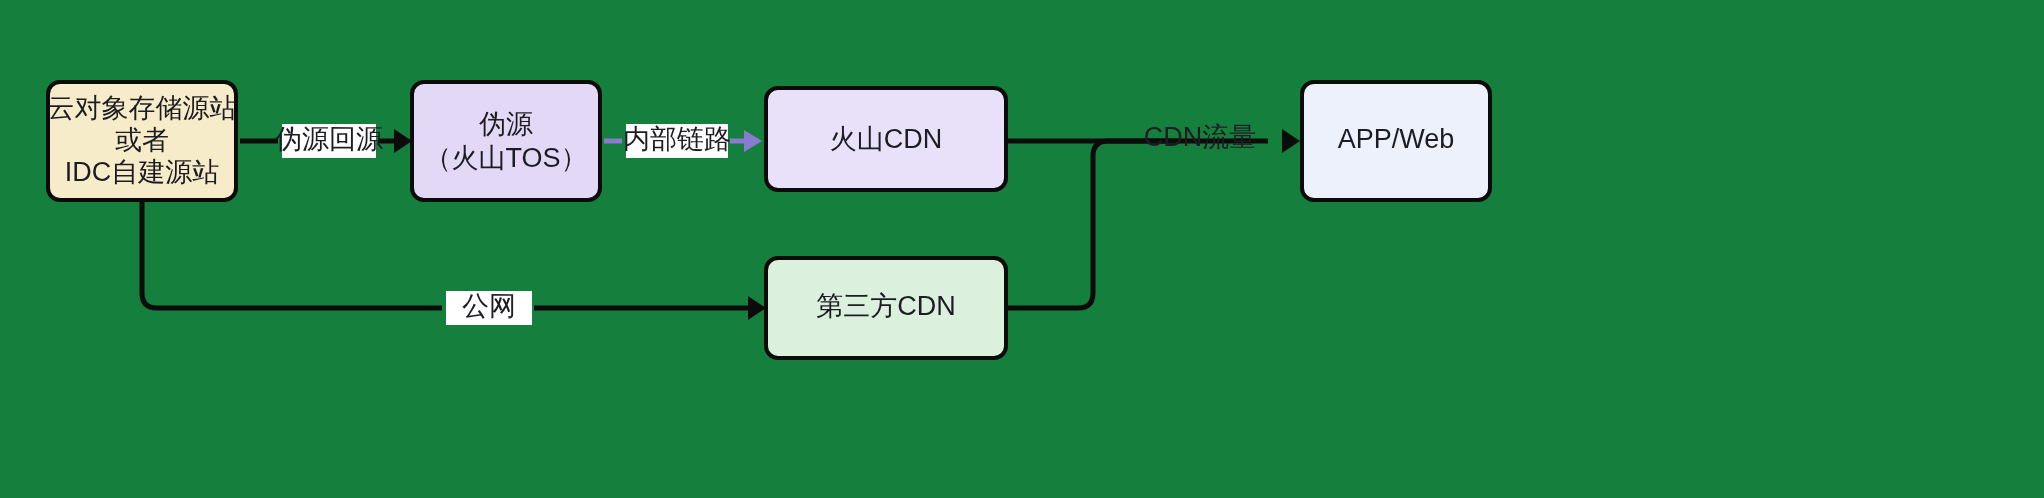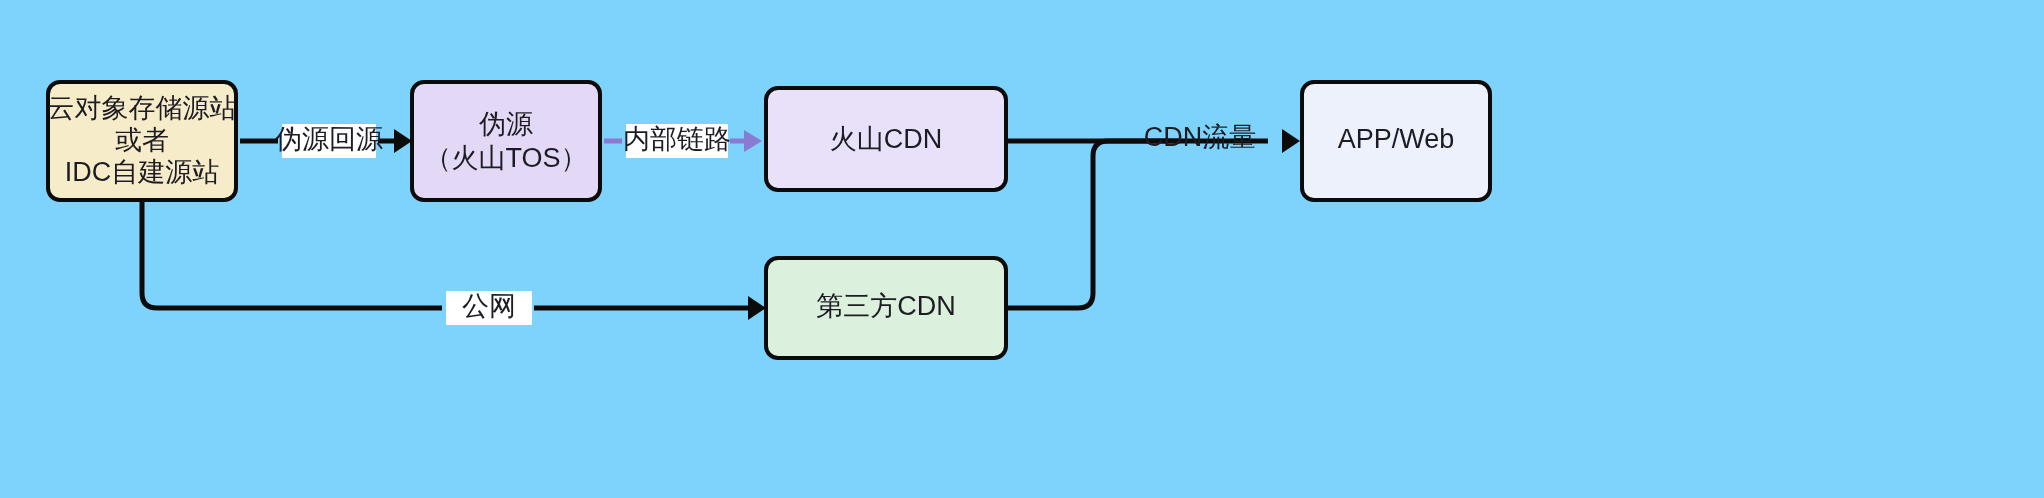--- a/index.html
+++ b/index.html
@@ -10,21 +10,21 @@
   body {
     width: 2044px;
     height: 498px;
     font-family: "Liberation Sans", "DejaVu Sans", sans-serif;
     overflow: hidden;
   }
   #diagram-root {
     position: relative;
     width: 2044px;
     height: 498px;
-    background: #7dd3fc;
+    background: #15803d;
   }
   svg.flow {
     position: absolute;
     left: 0;
     top: 0;
     width: 2044px;
     height: 498px;
     display: block;
   }
   .node-rect {

